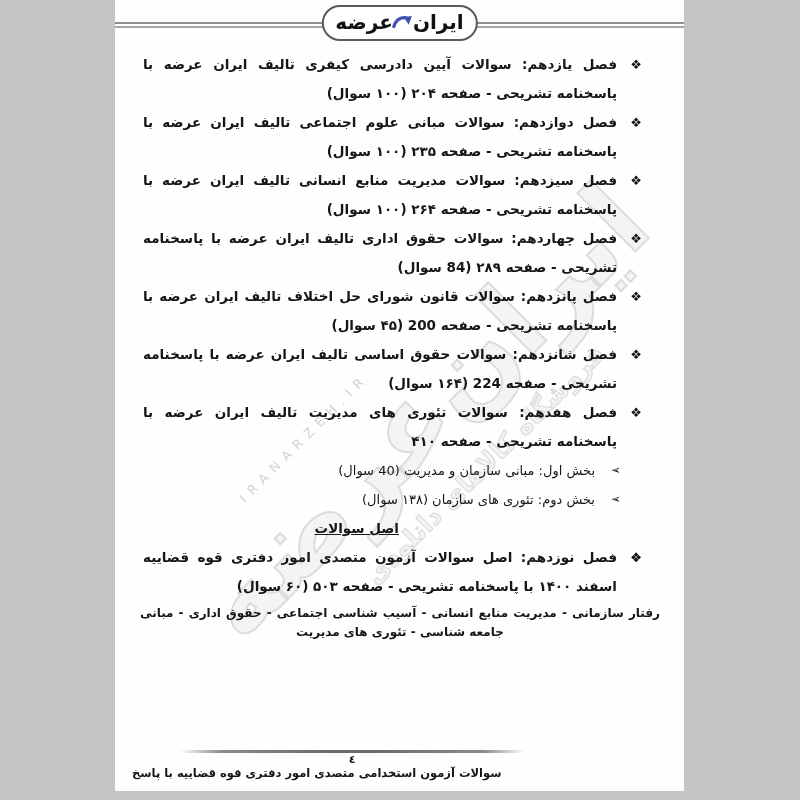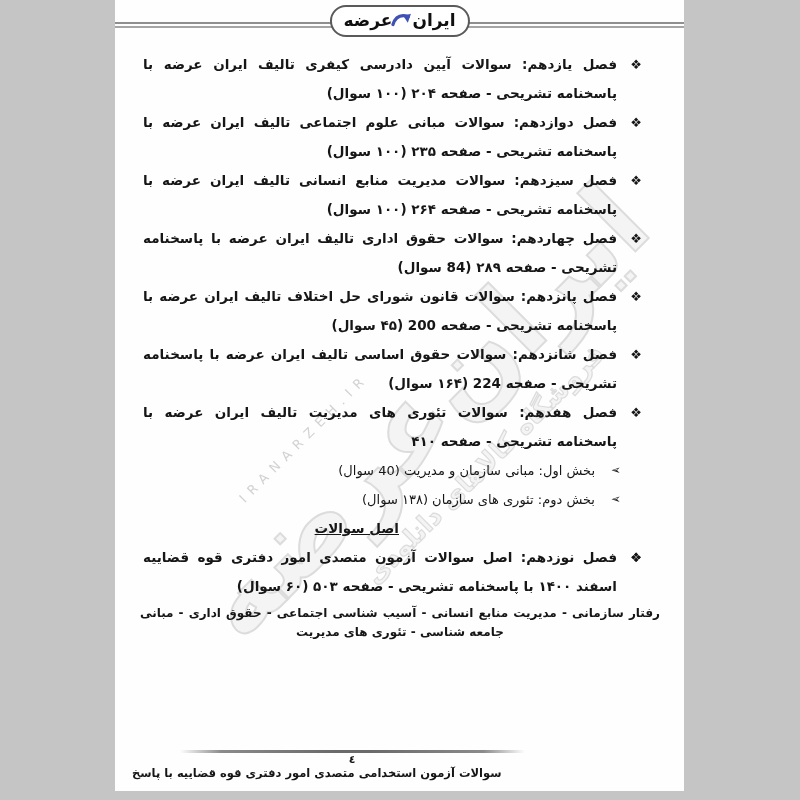--- a/index.html
+++ b/index.html
@@ -19,21 +19,21 @@
     position:absolute; top:22px; left:0; right:0; height:6px;
     border-top:2px solid #8f8f8f; border-bottom:2px solid #a5a5a5;
   }
   
   .logo-pill {
     position:absolute; top:5px; left:50%; transform:translateX(-50%);
     background:#fff; border:2.5px solid #5a5a5a; border-radius:18px;
     padding:3px 12px 5px 12px; display:flex; align-items:center; gap:1px;
     direction:rtl; z-index:3;
   }
-  .logo-word { font-size:17px; font-weight:bold; color:#101010; letter-spacing:-0.5px; }
+  .logo-word { font-size:20px; font-weight:bold; color:#101010; letter-spacing:-0.5px; }
   .logo-swoosh { width:22px; height:18px; margin:0 -2px; }
   
   .watermark {
     position:absolute; left:85px; top:250px; width:460px; height:340px;
     transform:rotate(-45deg); z-index:0; pointer-events:none;
     display:flex; flex-direction:column; align-items:center; justify-content:center;
   }
   .wm-latin {
     direction:ltr; font-size:13px; letter-spacing:7px; color:#d2d2d2;
     align-self:flex-end; margin-left:40px; margin-bottom:4px;

